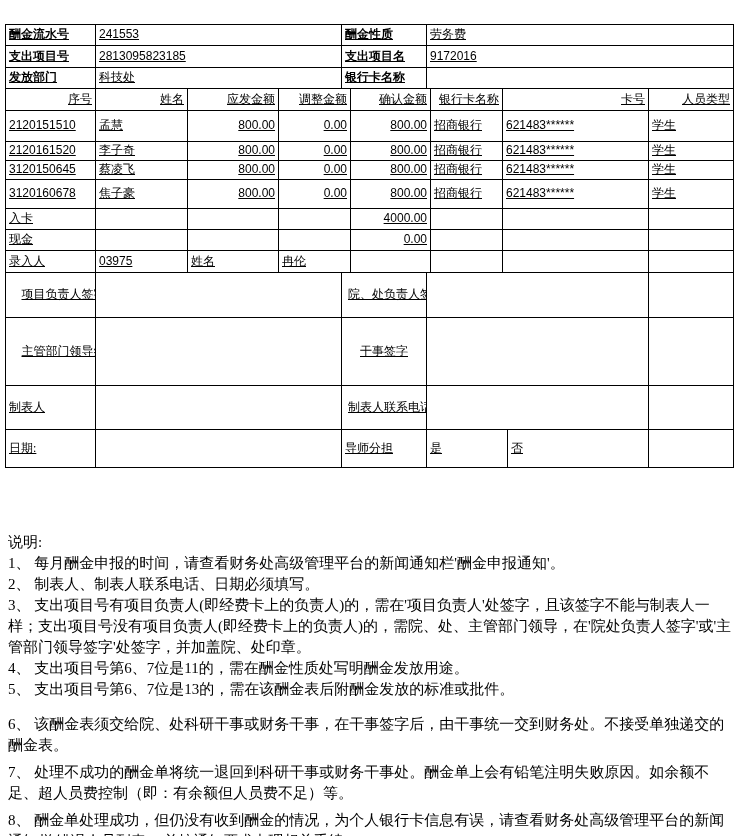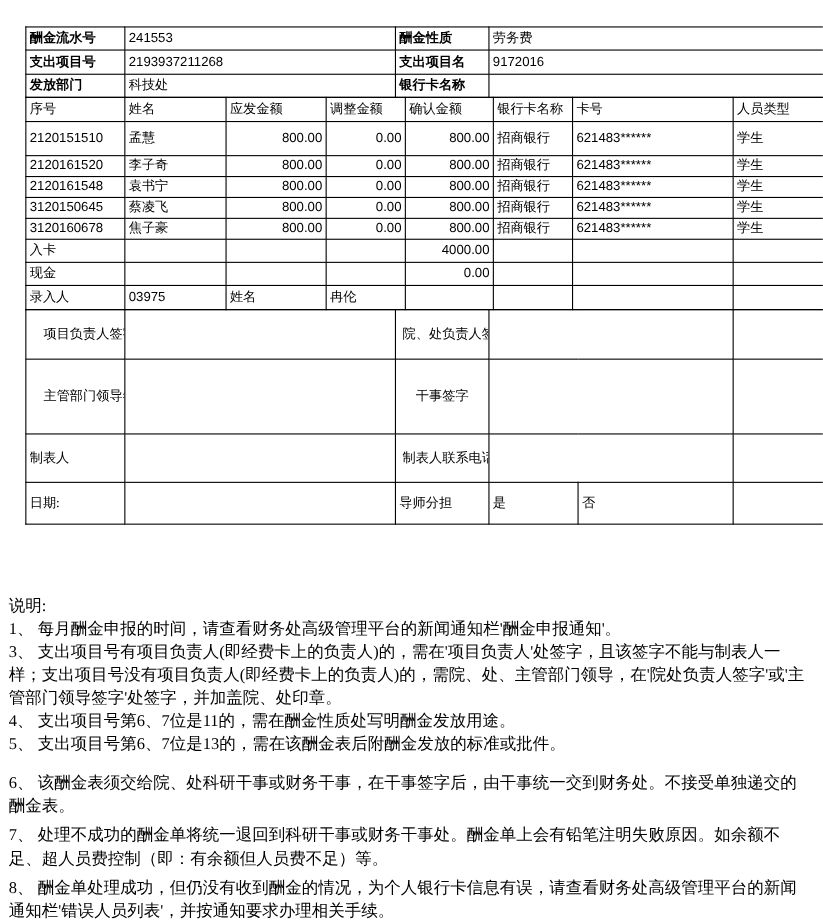--- a/index.html
+++ b/index.html
@@ -1,22 +1,22 @@
 <!DOCTYPE html>
 <html><head>
 <meta charset="utf-8">
 <style>
   html,body{margin:0;padding:0;background:#fff;}
   body{width:748px;height:836px;color:#000;font-family:"Liberation Serif","DejaVu Serif",serif;}
-  .sheet{padding:24px 0 0 23px;}
+  .sheet{padding:24px 0 0 5px;text-decoration:underline;}
   table.t{border-collapse:collapse;table-layout:fixed;width:728px;}
   table.t.stack{margin-top:-1px;}
   table.t td{border:1px solid #000;padding:0 3px;overflow:hidden;vertical-align:middle;font-size:12px;line-height:1.15;white-space:nowrap;}
   td.lbl{font-weight:bold;font-size:15px;}
-  td.hd{font-size:15px;text-align:left;}
+  td.hd{font-size:15px;text-align:right;}
   td.big{font-size:15px;}
   td.mid{font-size:14px;}
   .sans{font-family:"Liberation Sans","DejaVu Sans",sans-serif;font-size:13px;}
   .num{text-align:right;}
   td.center{text-align:center;}
   td.va-top{vertical-align:top;padding-top:2px;margin-left:20px;}
   td.va-bot{vertical-align:bottom;padding-bottom:3px;}
   td.wraps{white-space:normal;}
   .w4{width:58px;margin:0 auto;text-align:center;}
   .w5{width:72px;margin:0 auto;text-align:center;}
@@ -39,21 +39,21 @@
       </colgroup>
     <tbody>
         <tr style="height:21px">
       <td class="lbl">酬金流水号</td>
       <td class="sans">241553</td>
       <td class="lbl">酬金性质</td>
       <td>劳务费</td>
     </tr>
     <tr style="height:22px">
       <td class="lbl">支出项目号</td>
-      <td class="sans">2193937211268</td>
+      <td class="sans">2813095823185</td>
       <td class="lbl">支出项目名</td>
       <td class="sans">9172016</td>
     </tr>
     <tr style="height:21px">
       <td class="lbl">发放部门</td>
       <td>科技处</td>
       <td class="lbl">银行卡名称</td>
       <td></td>
     </tr>
   </tbody>
@@ -95,40 +95,30 @@
       <td class="sans">2120161520</td>
       <td>李子奇</td>
       <td class="sans num">800.00</td>
       <td class="sans num">0.00</td>
       <td class="sans num">800.00</td>
       <td>招商银行</td>
       <td class="sans">621483******</td>
       <td>学生</td>
     </tr>
     <tr style="height:19px">
-      <td class="sans">2120161548</td>
-      <td>袁书宁</td>
-      <td class="sans num">800.00</td>
-      <td class="sans num">0.00</td>
-      <td class="sans num">800.00</td>
-      <td>招商银行</td>
-      <td class="sans">621483******</td>
-      <td>学生</td>
-    </tr>
-    <tr style="height:19px">
       <td class="sans">3120150645</td>
       <td>蔡凌飞</td>
       <td class="sans num">800.00</td>
       <td class="sans num">0.00</td>
       <td class="sans num">800.00</td>
       <td>招商银行</td>
       <td class="sans">621483******</td>
       <td>学生</td>
     </tr>
-    <tr style="height:19px">
+    <tr style="height:29px">
       <td class="sans">3120160678</td>
       <td>焦子豪</td>
       <td class="sans num">800.00</td>
       <td class="sans num">0.00</td>
       <td class="sans num">800.00</td>
       <td>招商银行</td>
       <td class="sans">621483******</td>
       <td>学生</td>
     </tr>
     <tr style="height:21px">
@@ -211,19 +201,20 @@
       <td class="big va-bot">否</td>
       <td></td>
     </tr>
   </tbody>
     </table>
 </div>
 
 <div class="notes">
   <div class="note-title">说明:</div>
   <div class="note-item">1、 每月酬金申报的时间，请查看财务处高级管理平台的新闻通知栏'酬金申报通知'。</div>
+  <div class="note-item">2、 制表人、制表人联系电话、日期必须填写。</div>
   <div class="note-item">3、 支出项目号有项目负责人(即经费卡上的负责人)的，需在'项目负责人'处签字，且该签字不能与制表人一样；支出项目号没有项目负责人(即经费卡上的负责人)的，需院、处、主管部门领导，在'院处负责人签字'或'主管部门领导签字'处签字，并加盖院、处印章。</div>
   <div class="note-item">4、 支出项目号第6、7位是11的，需在酬金性质处写明酬金发放用途。</div>
   <div class="note-item">5、 支出项目号第6、7位是13的，需在该酬金表后附酬金发放的标准或批件。</div>
   <div class="note-item gap-before">6、 该酬金表须交给院、处科研干事或财务干事，在干事签字后，由干事统一交到财务处。不接受单独递交的酬金表。</div>
   <div class="note-item note-7">7、 处理不成功的酬金单将统一退回到科研干事或财务干事处。酬金单上会有铅笔注明失败原因。如余额不足、超人员费控制（即：有余额但人员费不足）等。</div>
   <div class="note-item note-7">8、 酬金单处理成功，但仍没有收到酬金的情况，为个人银行卡信息有误，请查看财务处高级管理平台的新闻通知栏'错误人员列表'，并按通知要求办理相关手续。</div>
 </div>
 
 </body></html>

